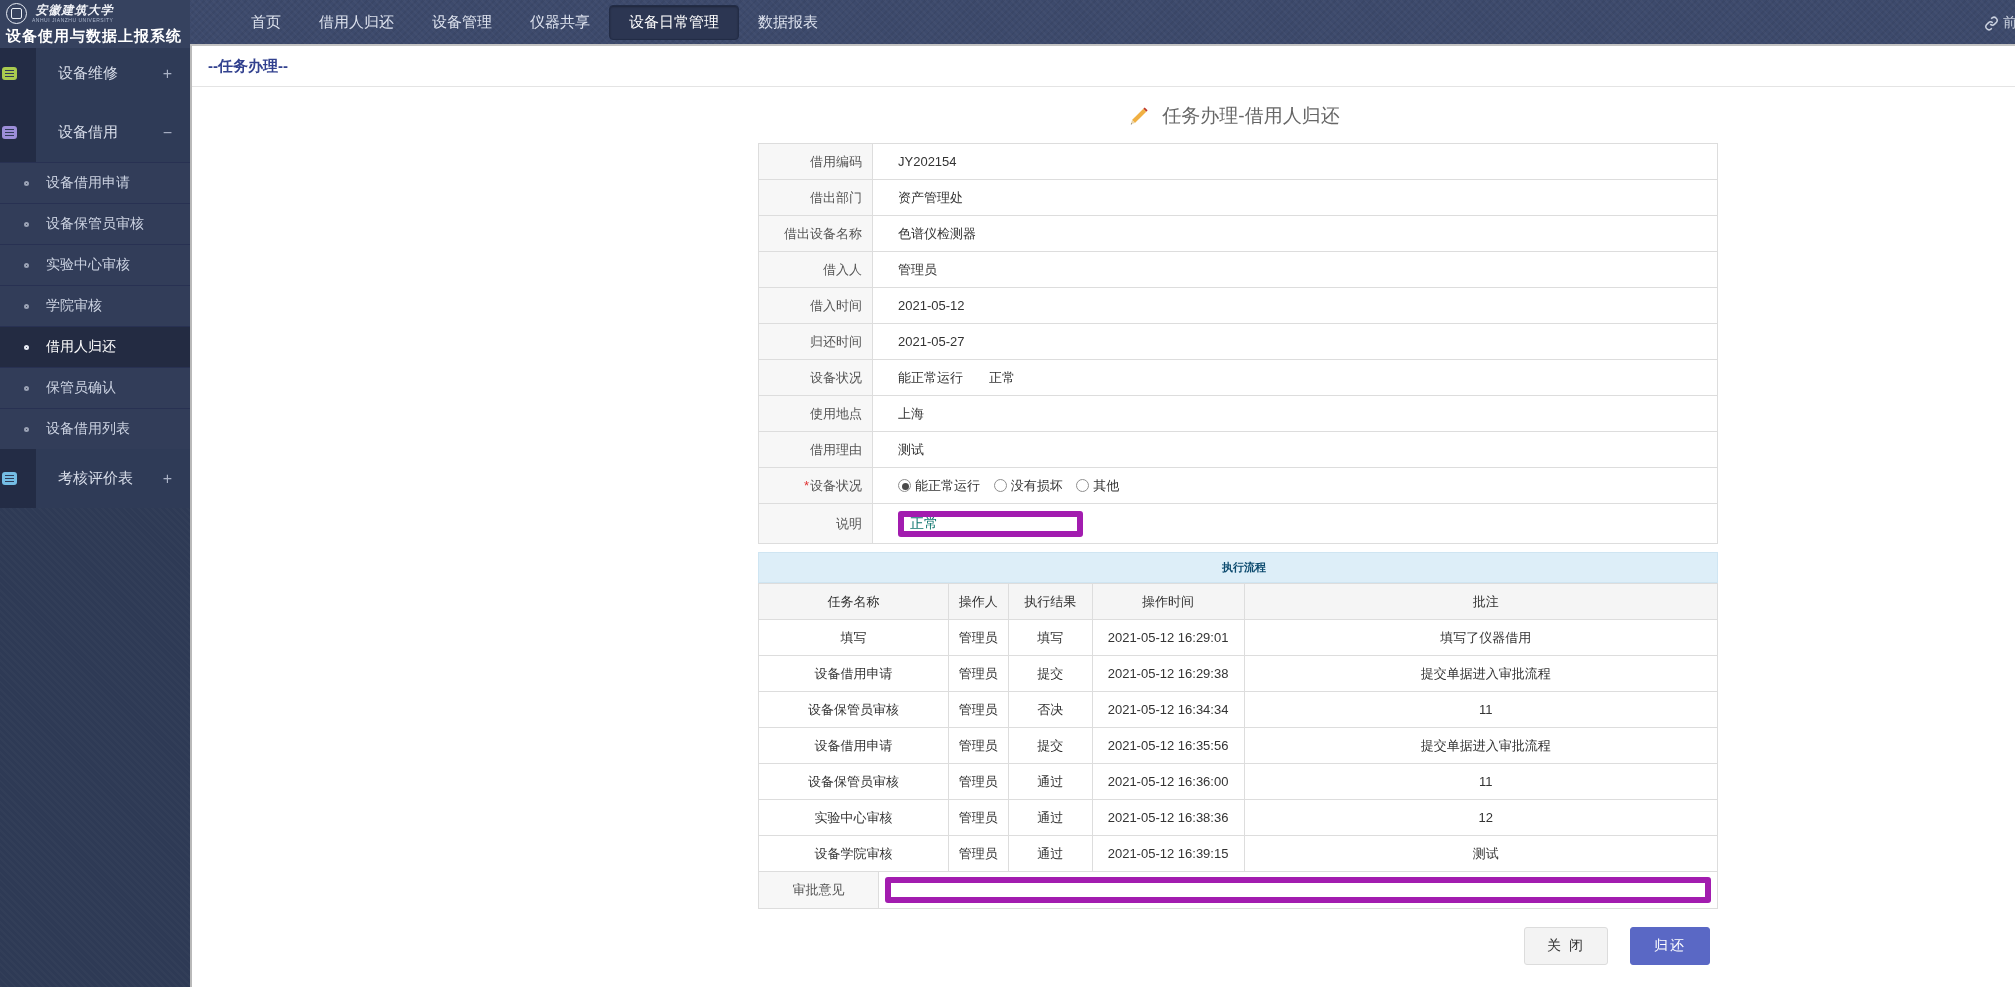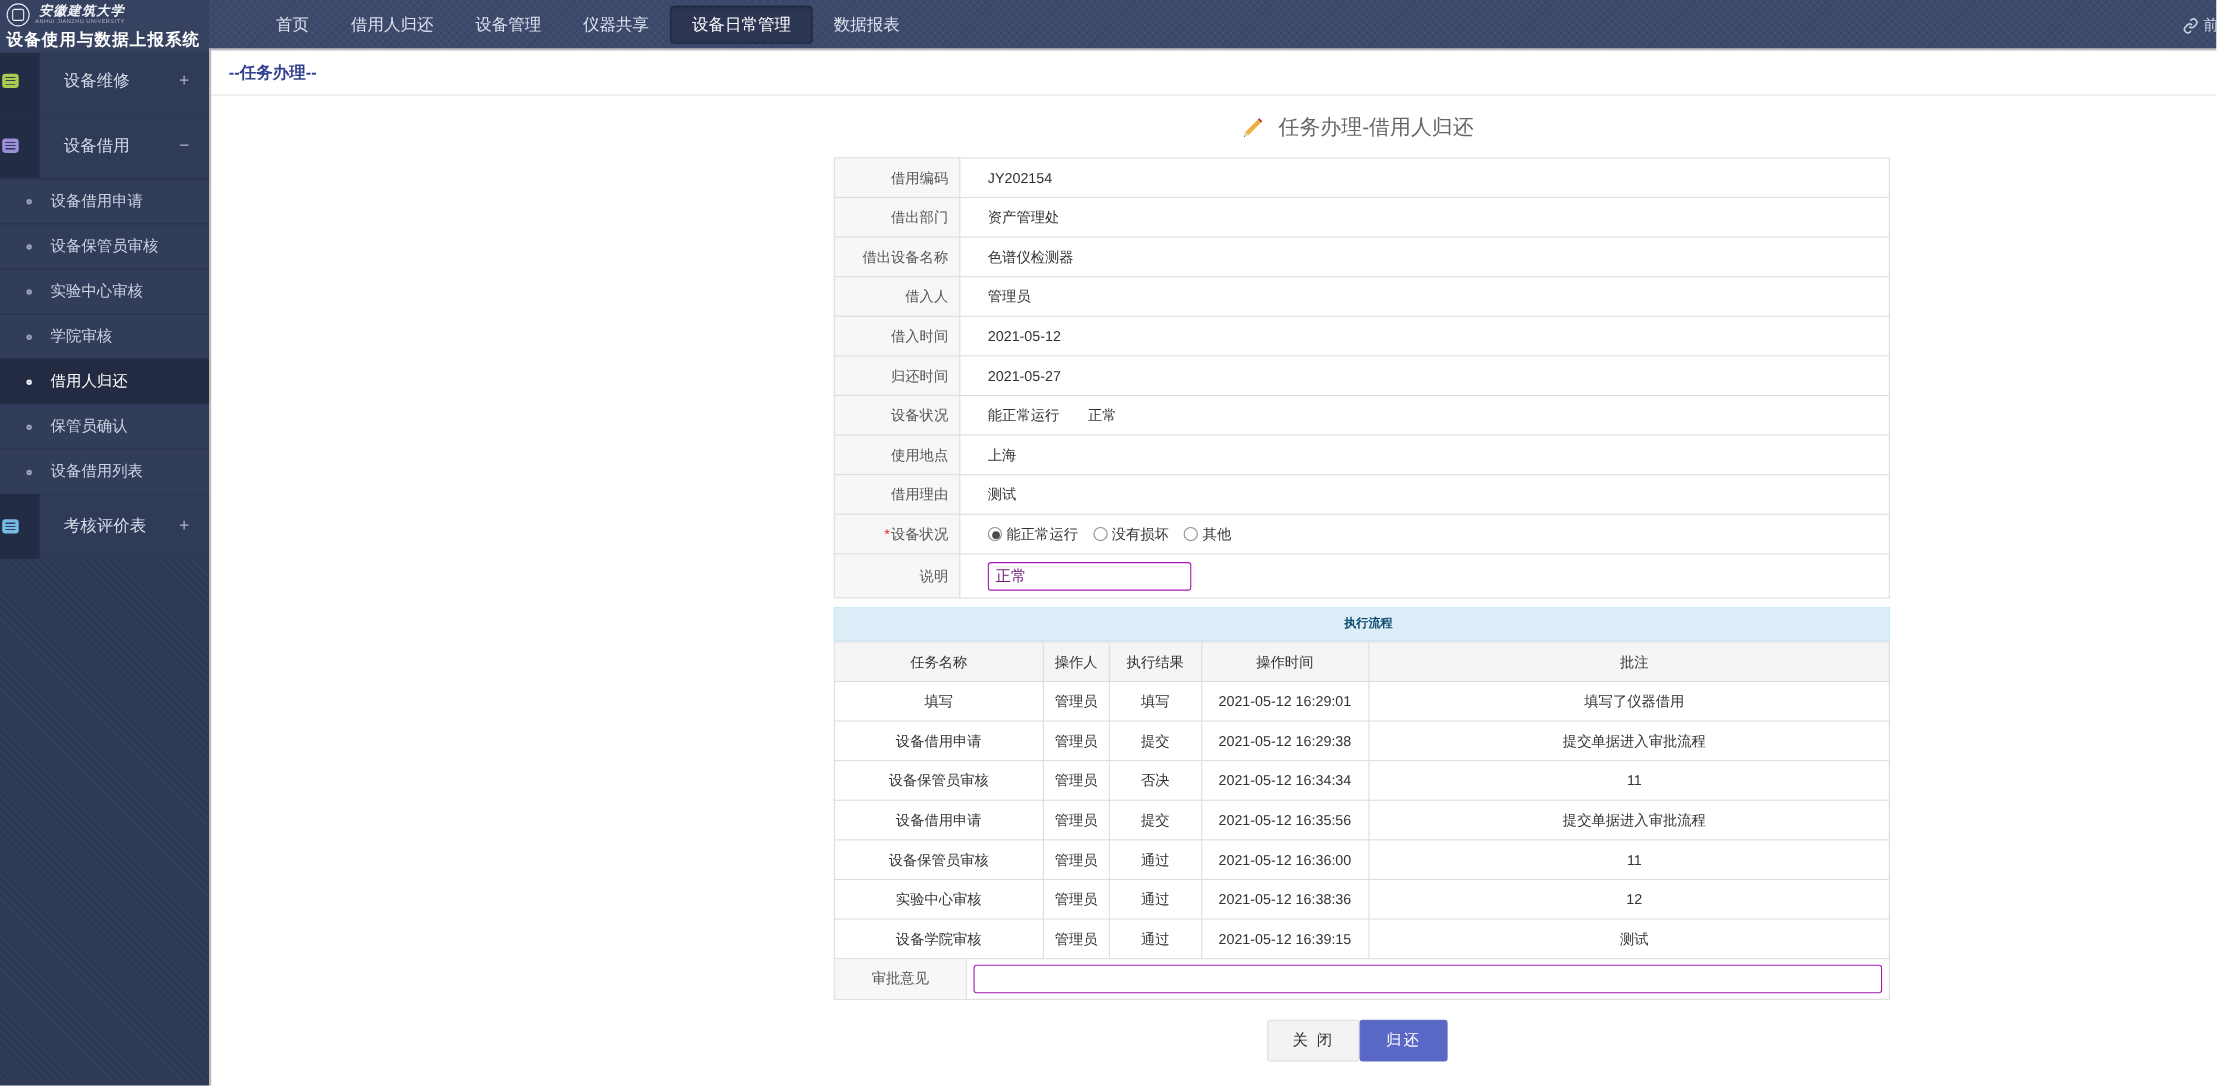--- a/index.html
+++ b/index.html
@@ -64,37 +64,37 @@
   table.form { width:960px; margin-top:14px; border-collapse:collapse; font-size:13px; }
   table.form td { border:1px solid #ddd; height:36px;padding-left:25px; }
   td.lbl { width:94px; background:#f7f7f7; text-align:right; padding-right:10px; color:#555; white-space:nowrap; }
   td.val { padding-left:10px; color:#333; }
   .req { color:#e03131; margin-right:1px; }
   .radio { display:inline-block; width:13px; height:13px; border:1px solid #8f8f8f; border-radius:50%;
     background:#fff; vertical-align:-2px; margin-right:4px; position:relative; }
   .radio.sel::after { content:""; position:absolute; left:3px; top:3px; width:7px; height:7px;
     border-radius:50%; background:#4a4a4a; }
   .radio-opt { margin-right:10px; color:#333; }
-  input.txt { height:26px; border:1px solid #a21caf; border-radius:3px; padding:0 6px;
-    font-size:14px; color:#701a75; font-family:"Liberation Sans", sans-serif; outline:none; }
+  input.txt { height:26px; border:6px solid #a21caf; border-radius:3px; padding:0 6px;
+    font-size:14px; color:#0f766e; font-family:"Liberation Sans", sans-serif; outline:none; }
   .note-input { width:185px; }
 
   .flow-head { width:960px; margin-top:8px; height:31px; line-height:29px; background:#ddeef8;
     border:1px solid #cfe5f2; font-size:11px; font-weight:bold; color:#0c4a6e; padding-left:12px;text-align:center; }
   table.flow { width:960px; border-collapse:collapse; font-size:13px; }
   table.flow th { background:#f5f5f5; font-weight:normal; color:#555; }
   table.flow th, table.flow td { border:1px solid #ddd; height:36px; text-align:center; color:#333; }
   table.flow td.note-cell, table.flow th.note-col { text-align:center; padding-left:10px; }
   .comment-row { width:960px; display:flex; border:1px solid #ddd; border-top:none; align-items:center; }
   .comment-lbl { width:120px; align-self:stretch; background:#f7f7f7; display:flex; align-items:center;
     justify-content:center; font-size:13px; color:#555; border-right:1px solid #ddd; }
   .comment-body { flex:1; padding:5px 6px; }
   .comment-input { width:100%; height:28px; border:1px solid #ccc; }
 
-  .btn-row { margin-top:18px; display:flex; justify-content:center; }
+  .btn-row { margin-top:18px; display:flex; justify-content:flex-end; gap:22px; }
   .btn { height:38px; font-size:14px; border-radius:3px; cursor:pointer; letter-spacing:2px;
     font-family:"Liberation Sans", sans-serif; }
   .btn-close { width:84px; background:#f3f3f3; border:1px solid #dcdcdc; color:#333; }
   .btn-return { width:80px; background:#5a68c5; border:1px solid #5a68c5; color:#fff; }
 </style>
 </head>
 <body>
 
 <div class="navbar">
   <div class="brand">

